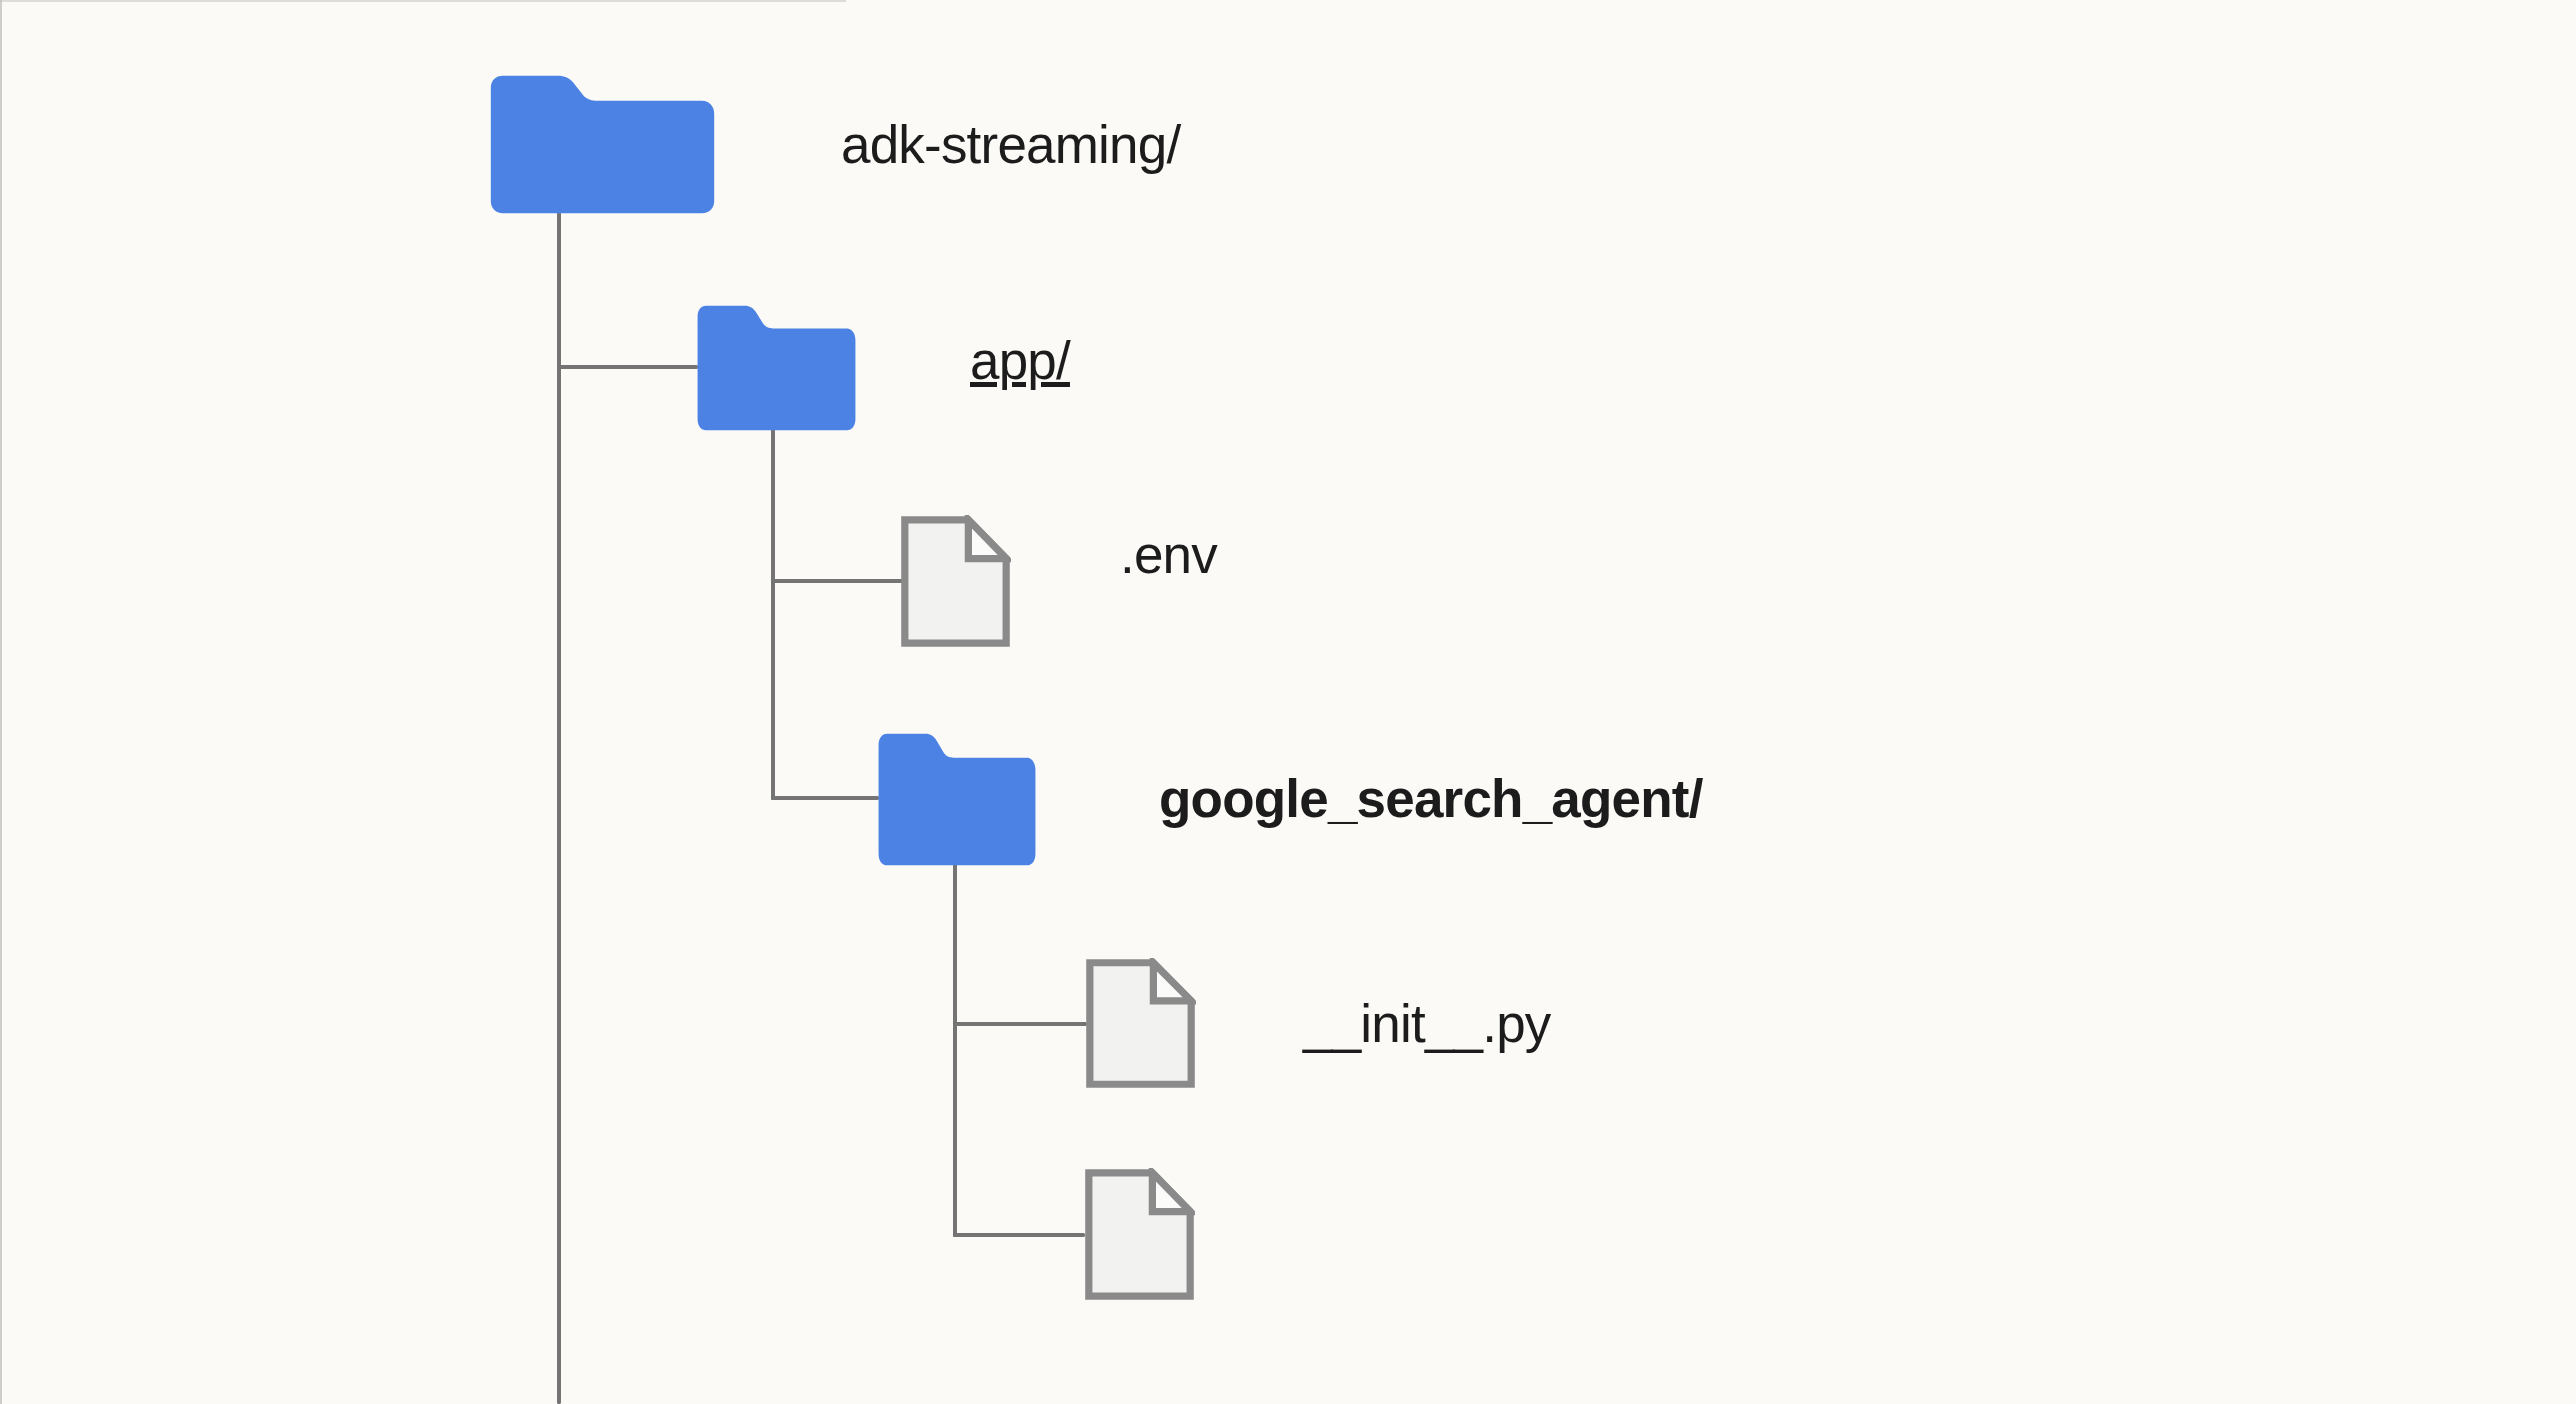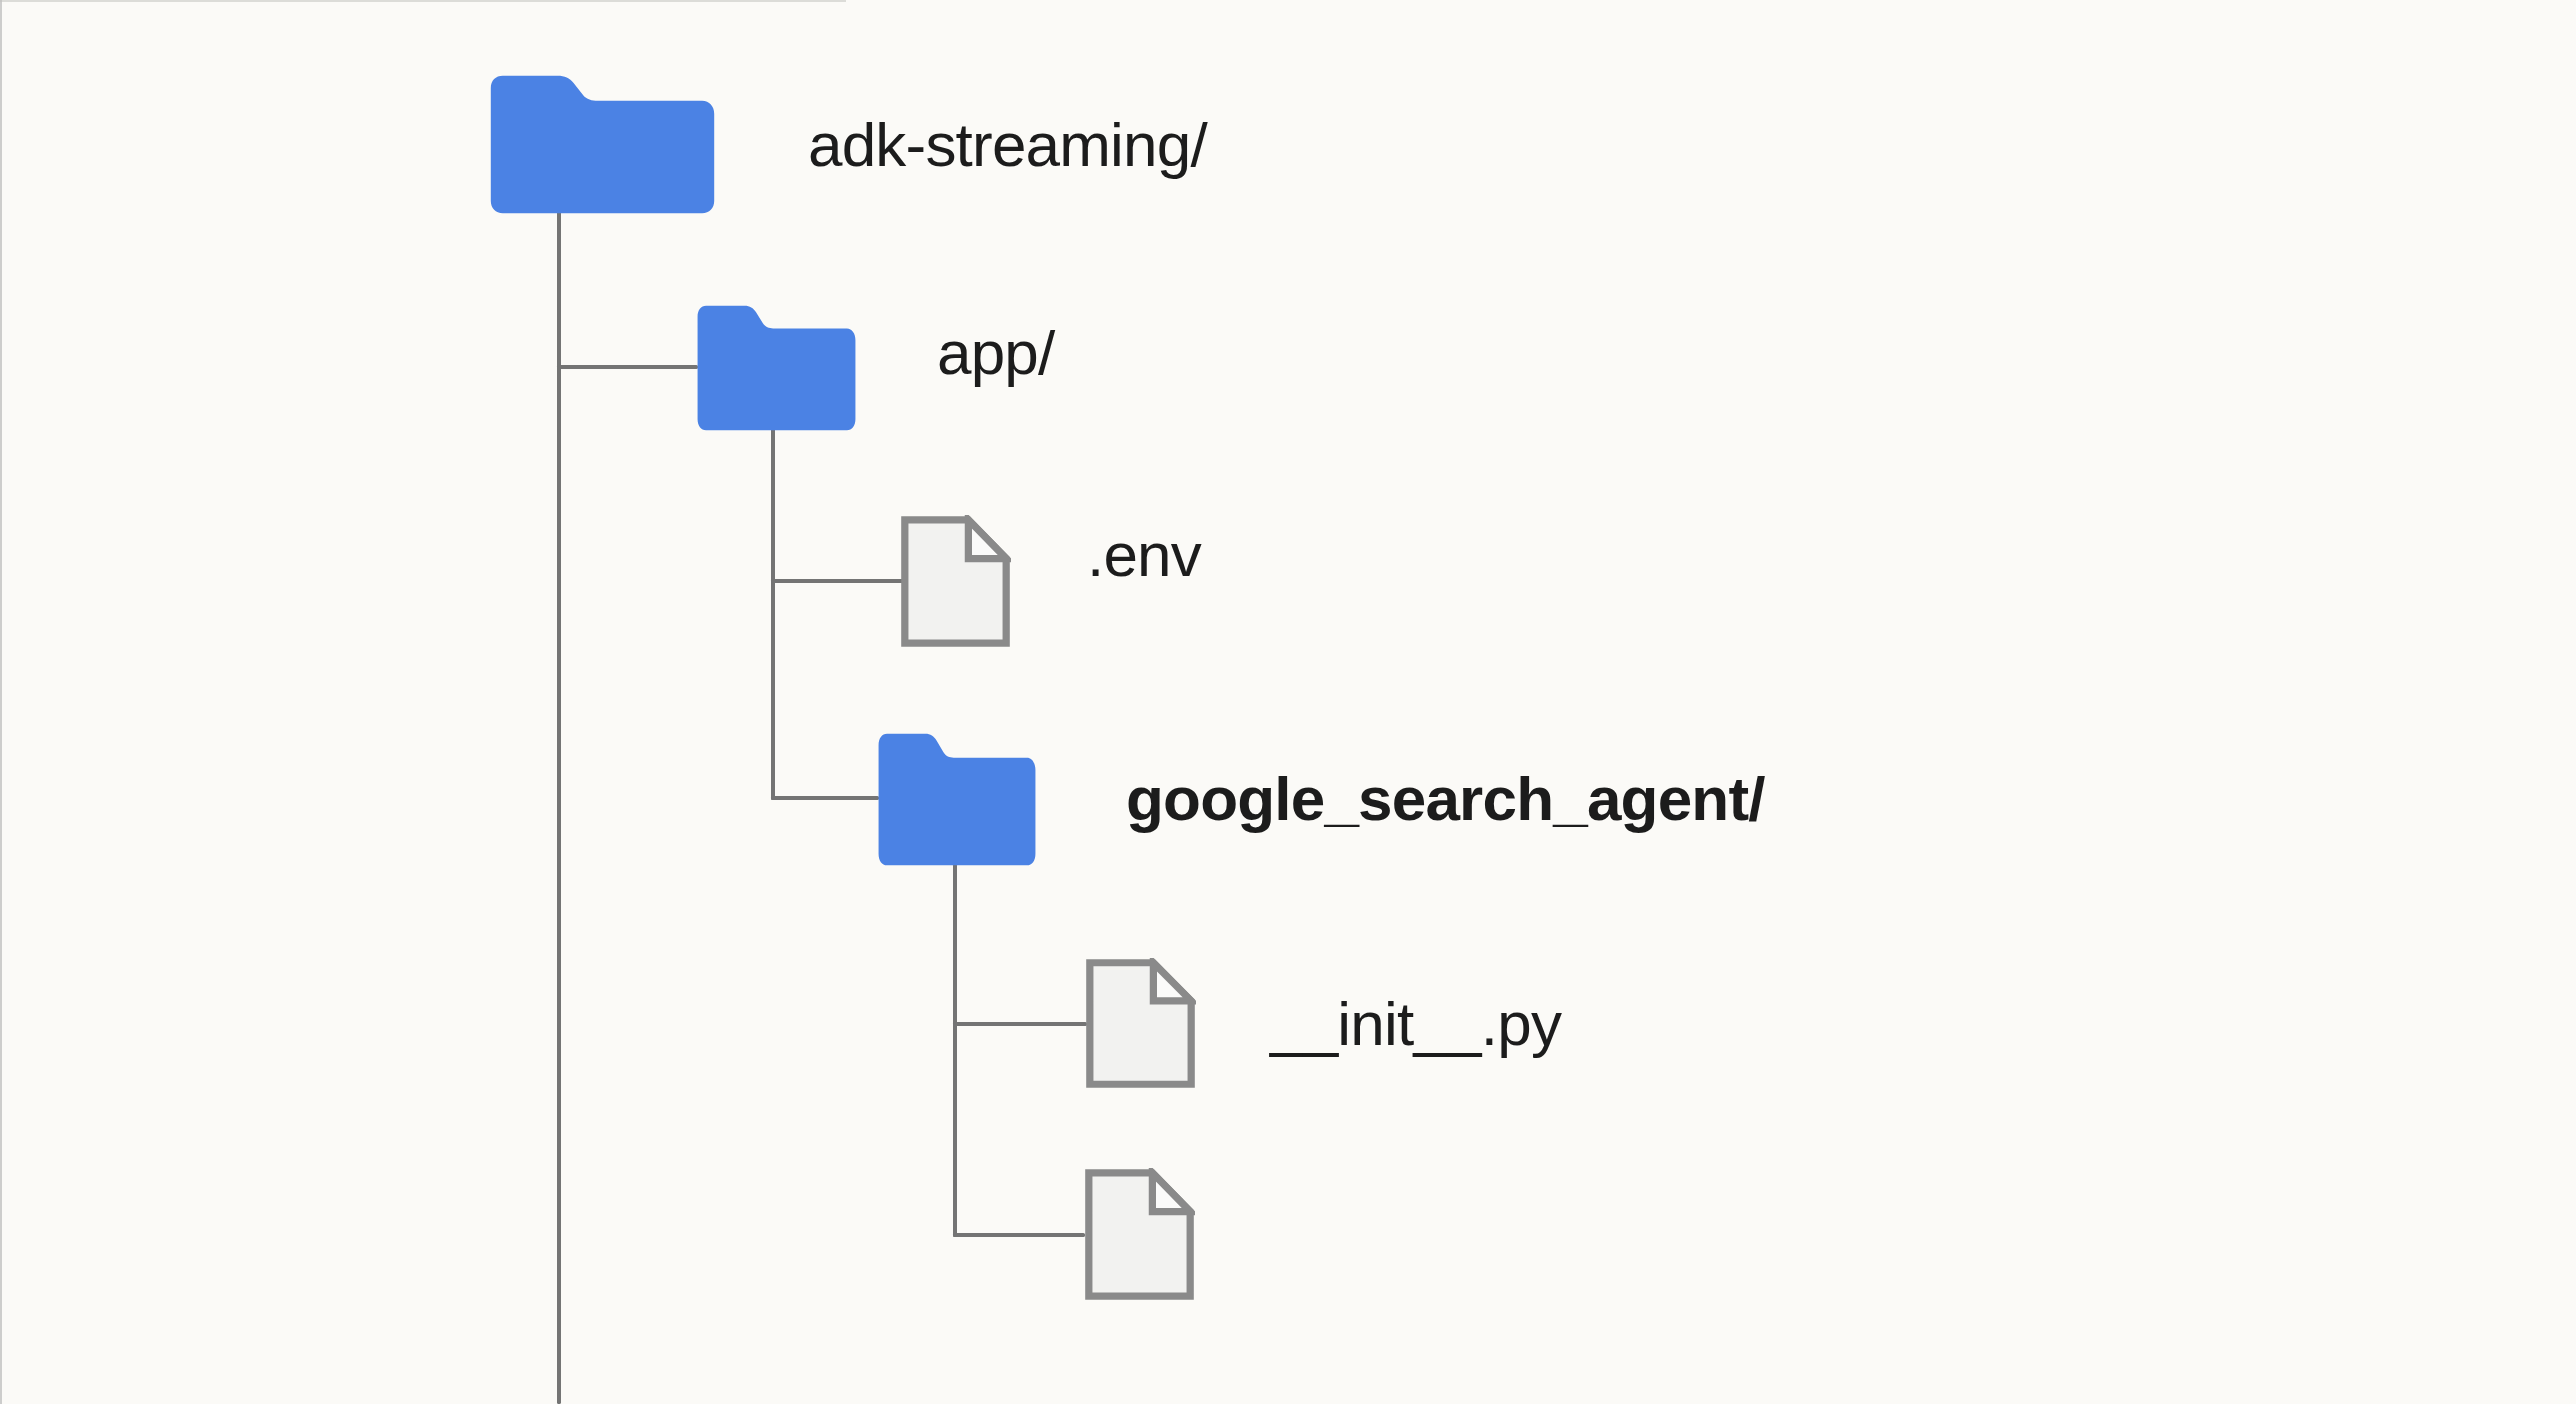--- a/index.html
+++ b/index.html
@@ -28,25 +28,25 @@
   .c-branch-agent{left:953px;top:1233px;width:132px;height:4px;}
   .icon{position:absolute;display:block;}
   .i-root{left:490px;top:75px;width:225px;height:139px;}
   .i-app{left:697px;top:305px;width:159px;height:126px;}
   .i-google{left:878px;top:733px;width:158px;height:133px;}
   .i-env{left:900px;top:515px;width:111px;height:133px;}
   .i-init{left:1085px;top:958px;width:111px;height:131px;}
   .i-agent{left:1084px;top:1168px;width:111px;height:133px;}
   .label{
     position:absolute;height:97px;display:flex;align-items:center;
-    font-size:62px;line-height:97px;color:var(--text);
-    letter-spacing:-0.8px;white-space:nowrap;
+    font-size:53px;line-height:97px;color:var(--text);
+    letter-spacing:-0.8px;white-space:nowrap;margin-left:33px;
   }
   .l-root{left:808px;top:96px;}
-  .l-app{left:937px;top:304px;}
+  .l-app{left:937px;top:312px;text-decoration:underline;}
   .l-env{left:1087px;top:506px;}
   .l-google{left:1126px;top:750px;font-weight:bold;}
   .l-init{left:1270px;top:975px;}
   .l-agent{left:1226px;top:1187px;}
 </style>
 </head>
 <body>
 
 <svg width="0" height="0" style="position:absolute" aria-hidden="true">
   <defs>

